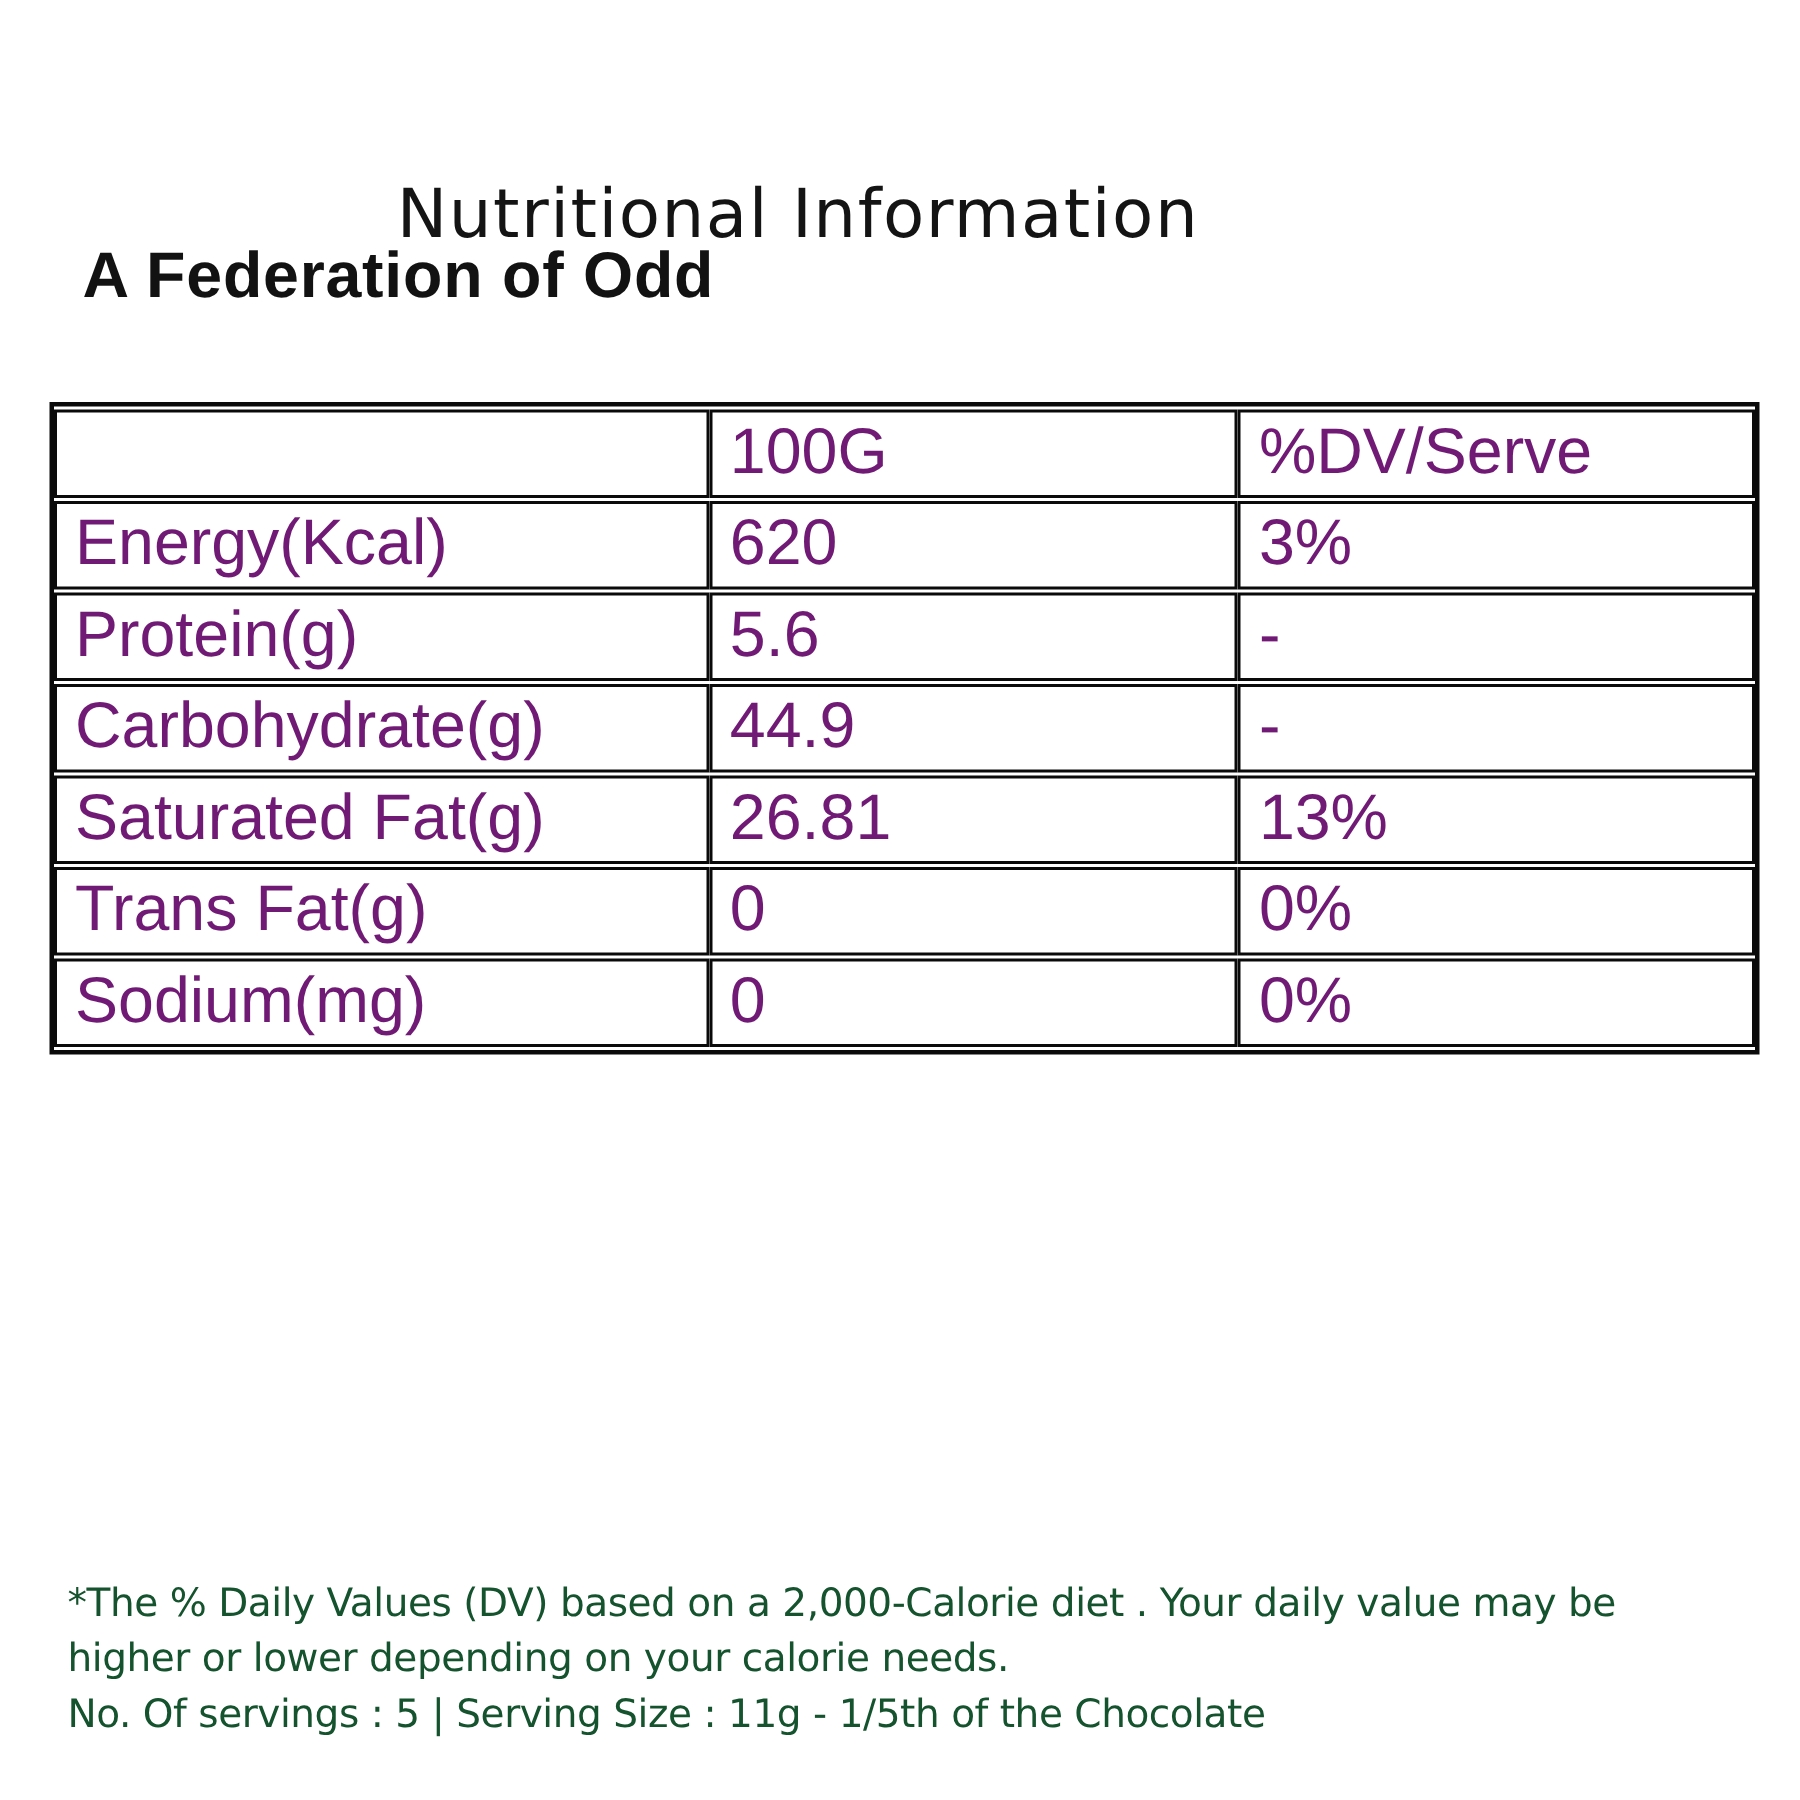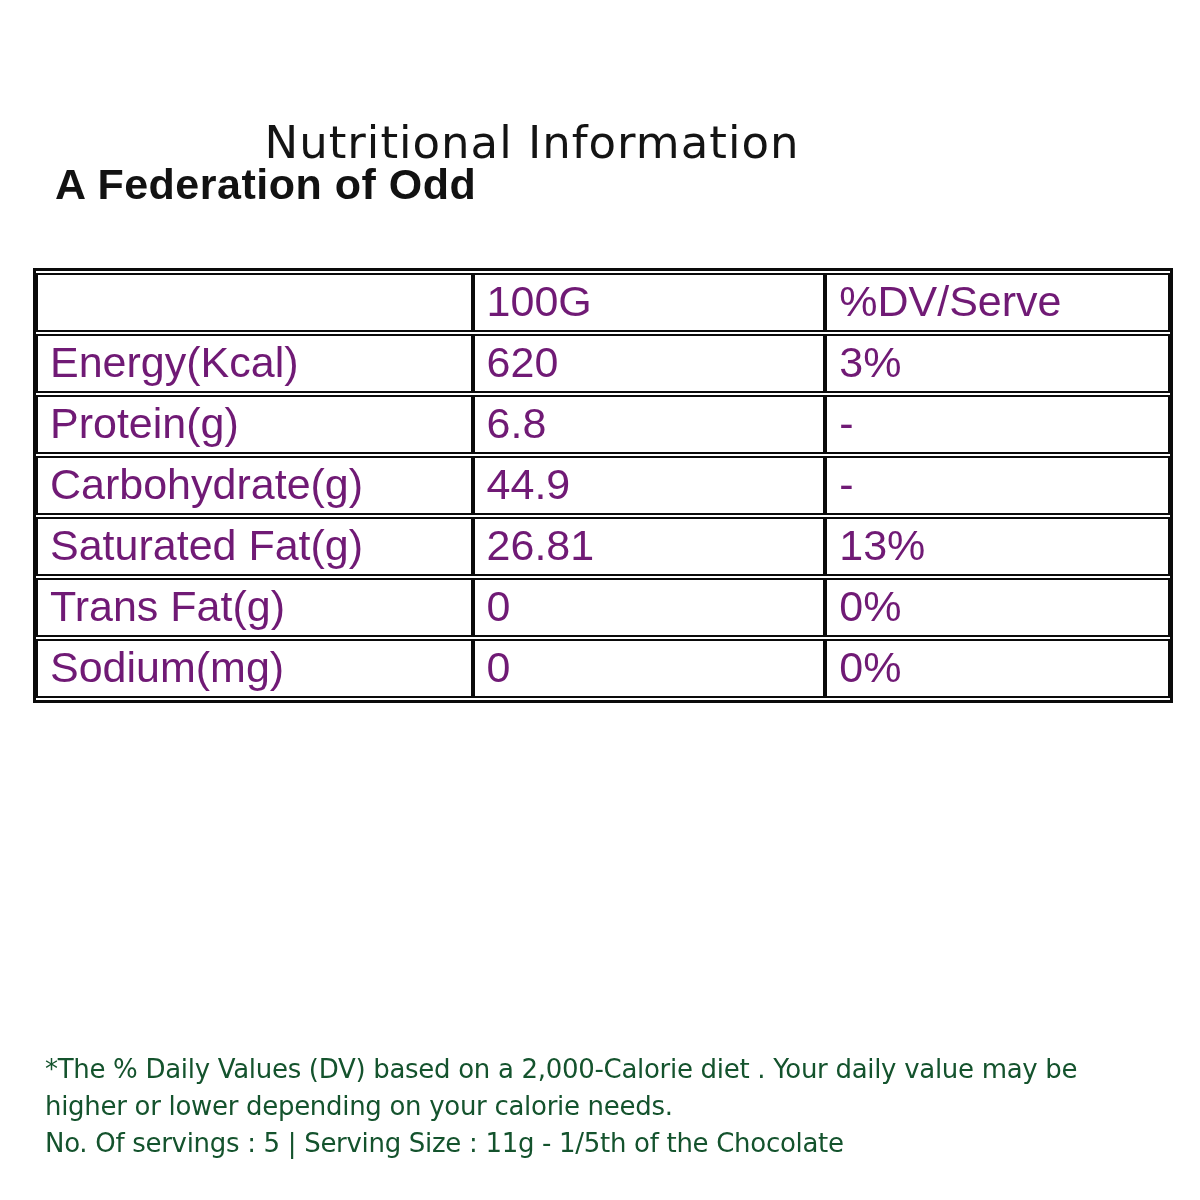--- a/index.html
+++ b/index.html
@@ -99,21 +99,21 @@
       </tr>
     </thead>
     <tbody>
       <tr>
         <td>Energy(Kcal)</td>
         <td>620</td>
         <td>3%</td>
       </tr>
       <tr>
         <td>Protein(g)</td>
-        <td>6.8</td>
+        <td>5.6</td>
         <td>-</td>
       </tr>
       <tr>
         <td>Carbohydrate(g)</td>
         <td>44.9</td>
         <td>-</td>
       </tr>
       <tr>
         <td>Saturated Fat(g)</td>
         <td>26.81</td>

